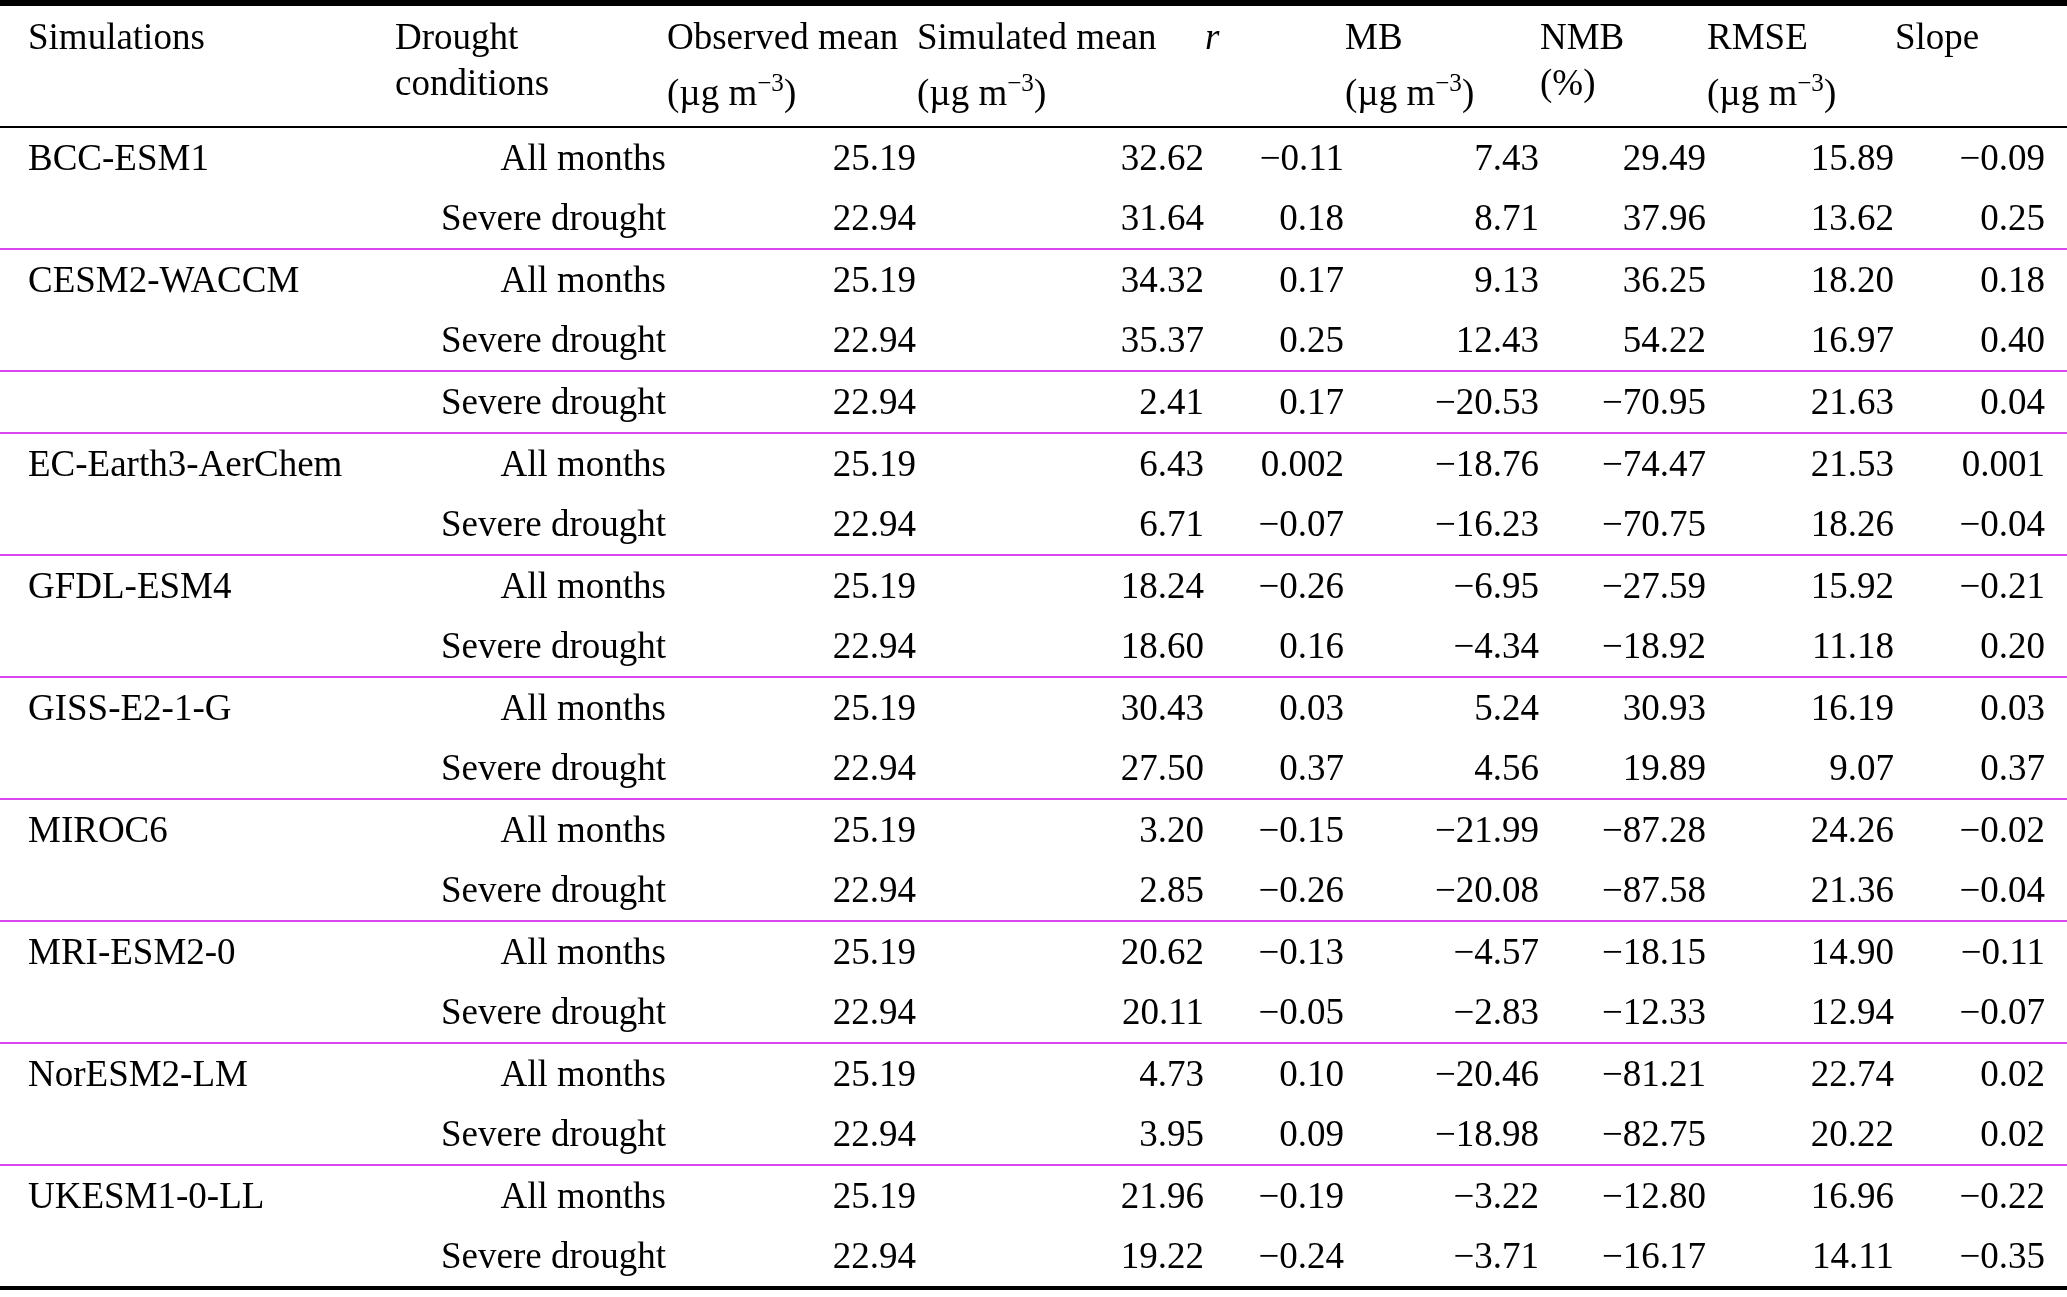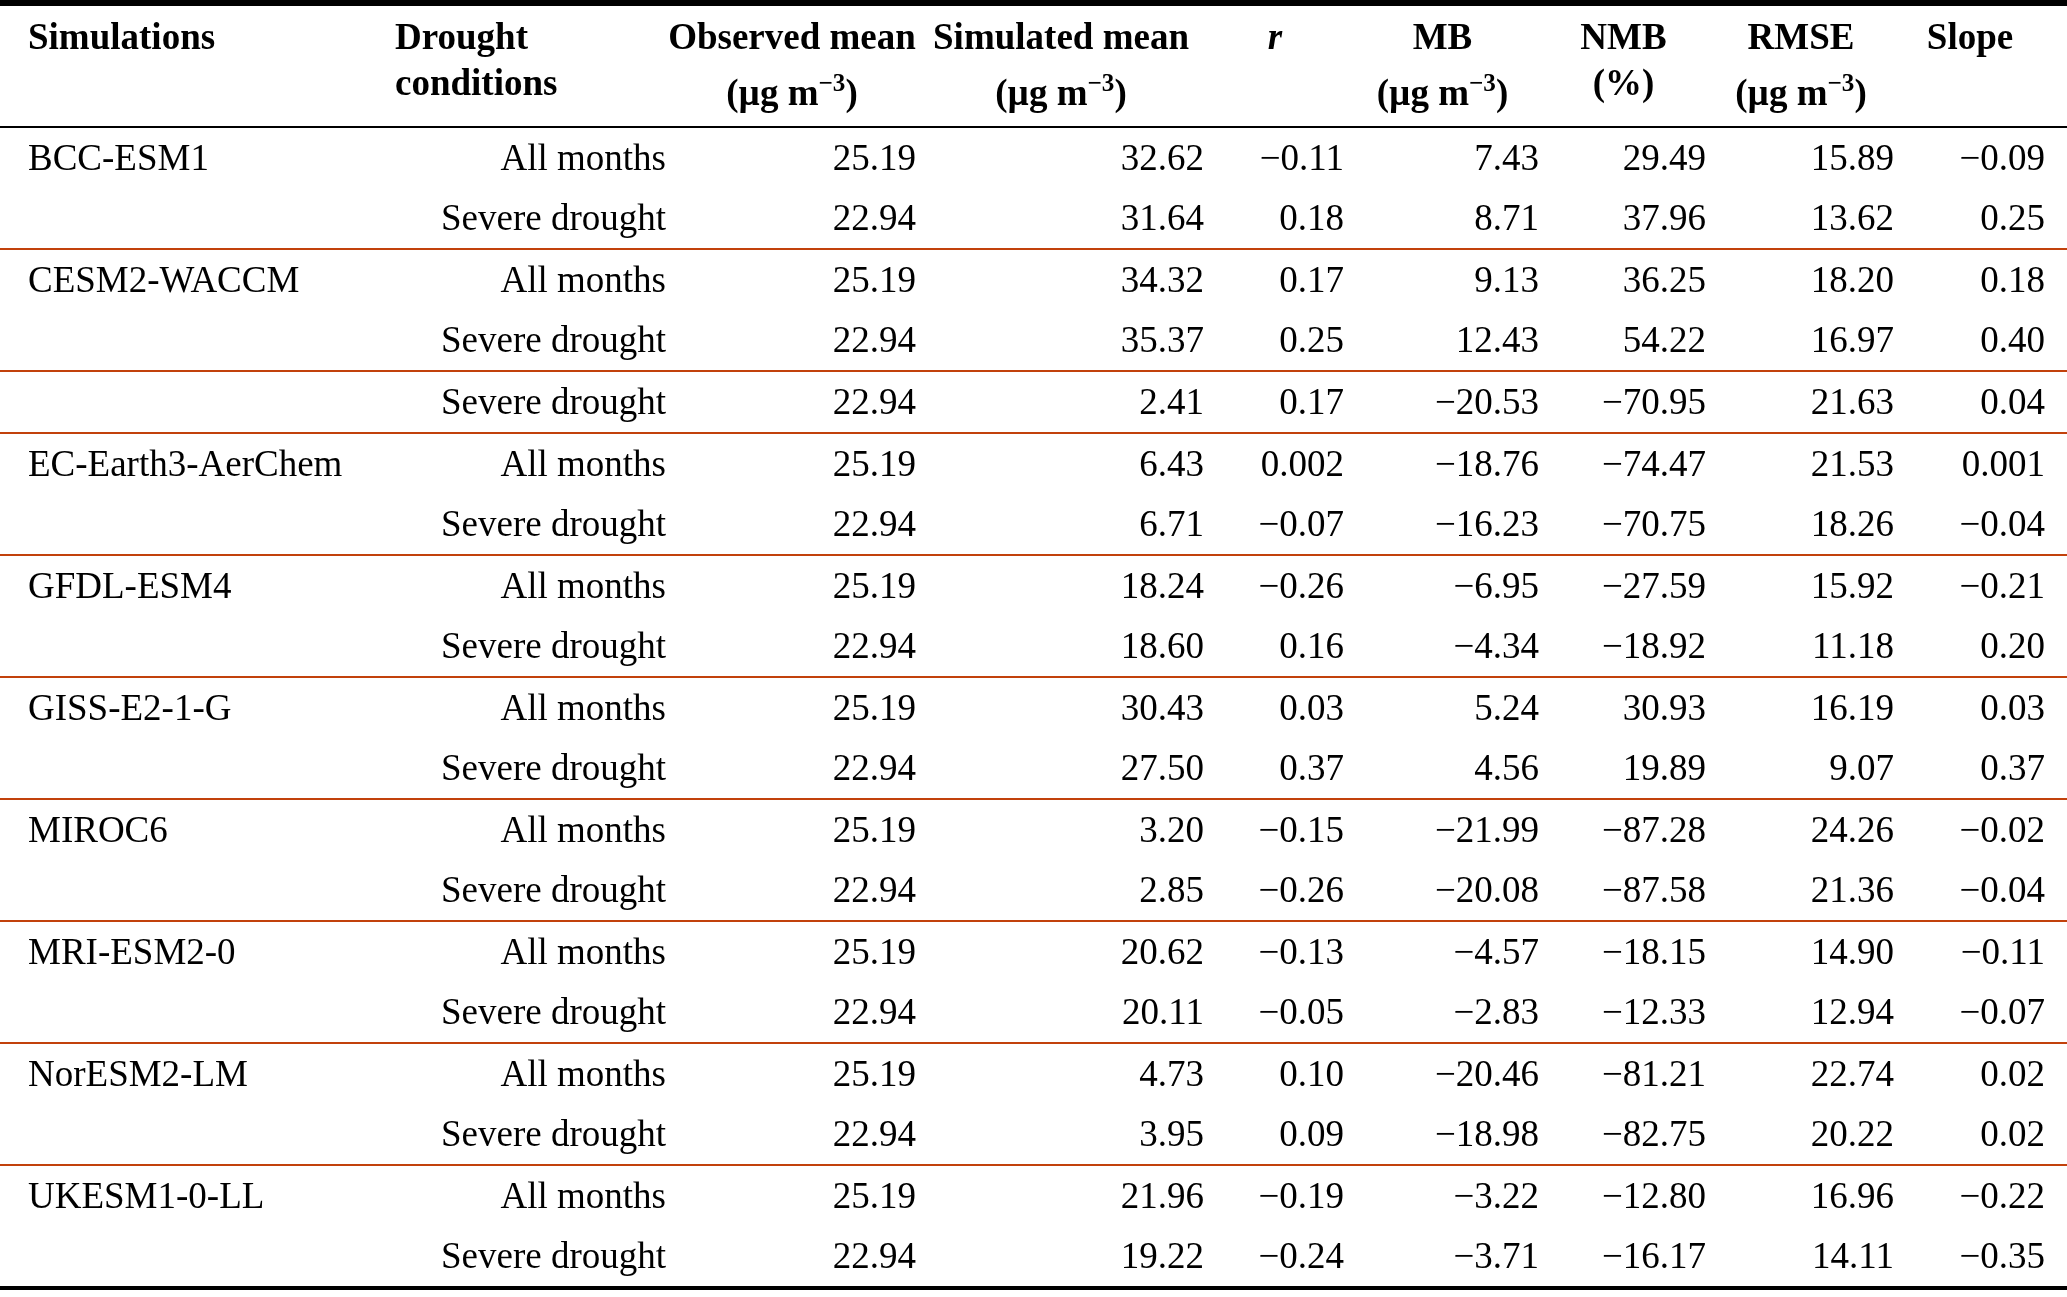--- a/index.html
+++ b/index.html
@@ -28,41 +28,40 @@
   col.c4 { width: 288px; }
   col.c5 { width: 140px; }
   col.c6 { width: 195px; }
   col.c7 { width: 167px; }
   col.c8 { width: 188px; }
   col.c9 { width: 172px; }
 
   thead th {
     font-weight: normal;
     vertical-align: top;
-    text-align: center;
+    text-align: left;
     padding: 8px 0 10px 0;
     border-bottom: 2px solid #000;
   }
   thead th .h1, thead th .h2 {
     display: block;
     line-height: 46px;
     white-space: normal;
-    font-weight: bold;
   }
   thead th.left { text-align: left; }
   thead th:first-child { padding-left: 28px; }
   thead th:last-child, tbody td:last-child { padding-right: 22px; }
   thead th.col-r .h1 { font-style: italic; }
   .sup {
     font-size: 68%;
     vertical-align: 0.55em;
     letter-spacing: 0;
   }
 
-  tbody { border-top: 2px solid #c2410c; padding-left: 21px; }
+  tbody { border-top: 2px solid #d946ef; padding-left: 21px; }
   tbody td {
     height: 58px;
     line-height: 58px;
     vertical-align: middle;
     white-space: nowrap;
   }
   td.c-model { text-align: left; padding-left: 28px; }
   td.c-left  { text-align: right; }
   td.c-num   { text-align: right; }
 </style>

